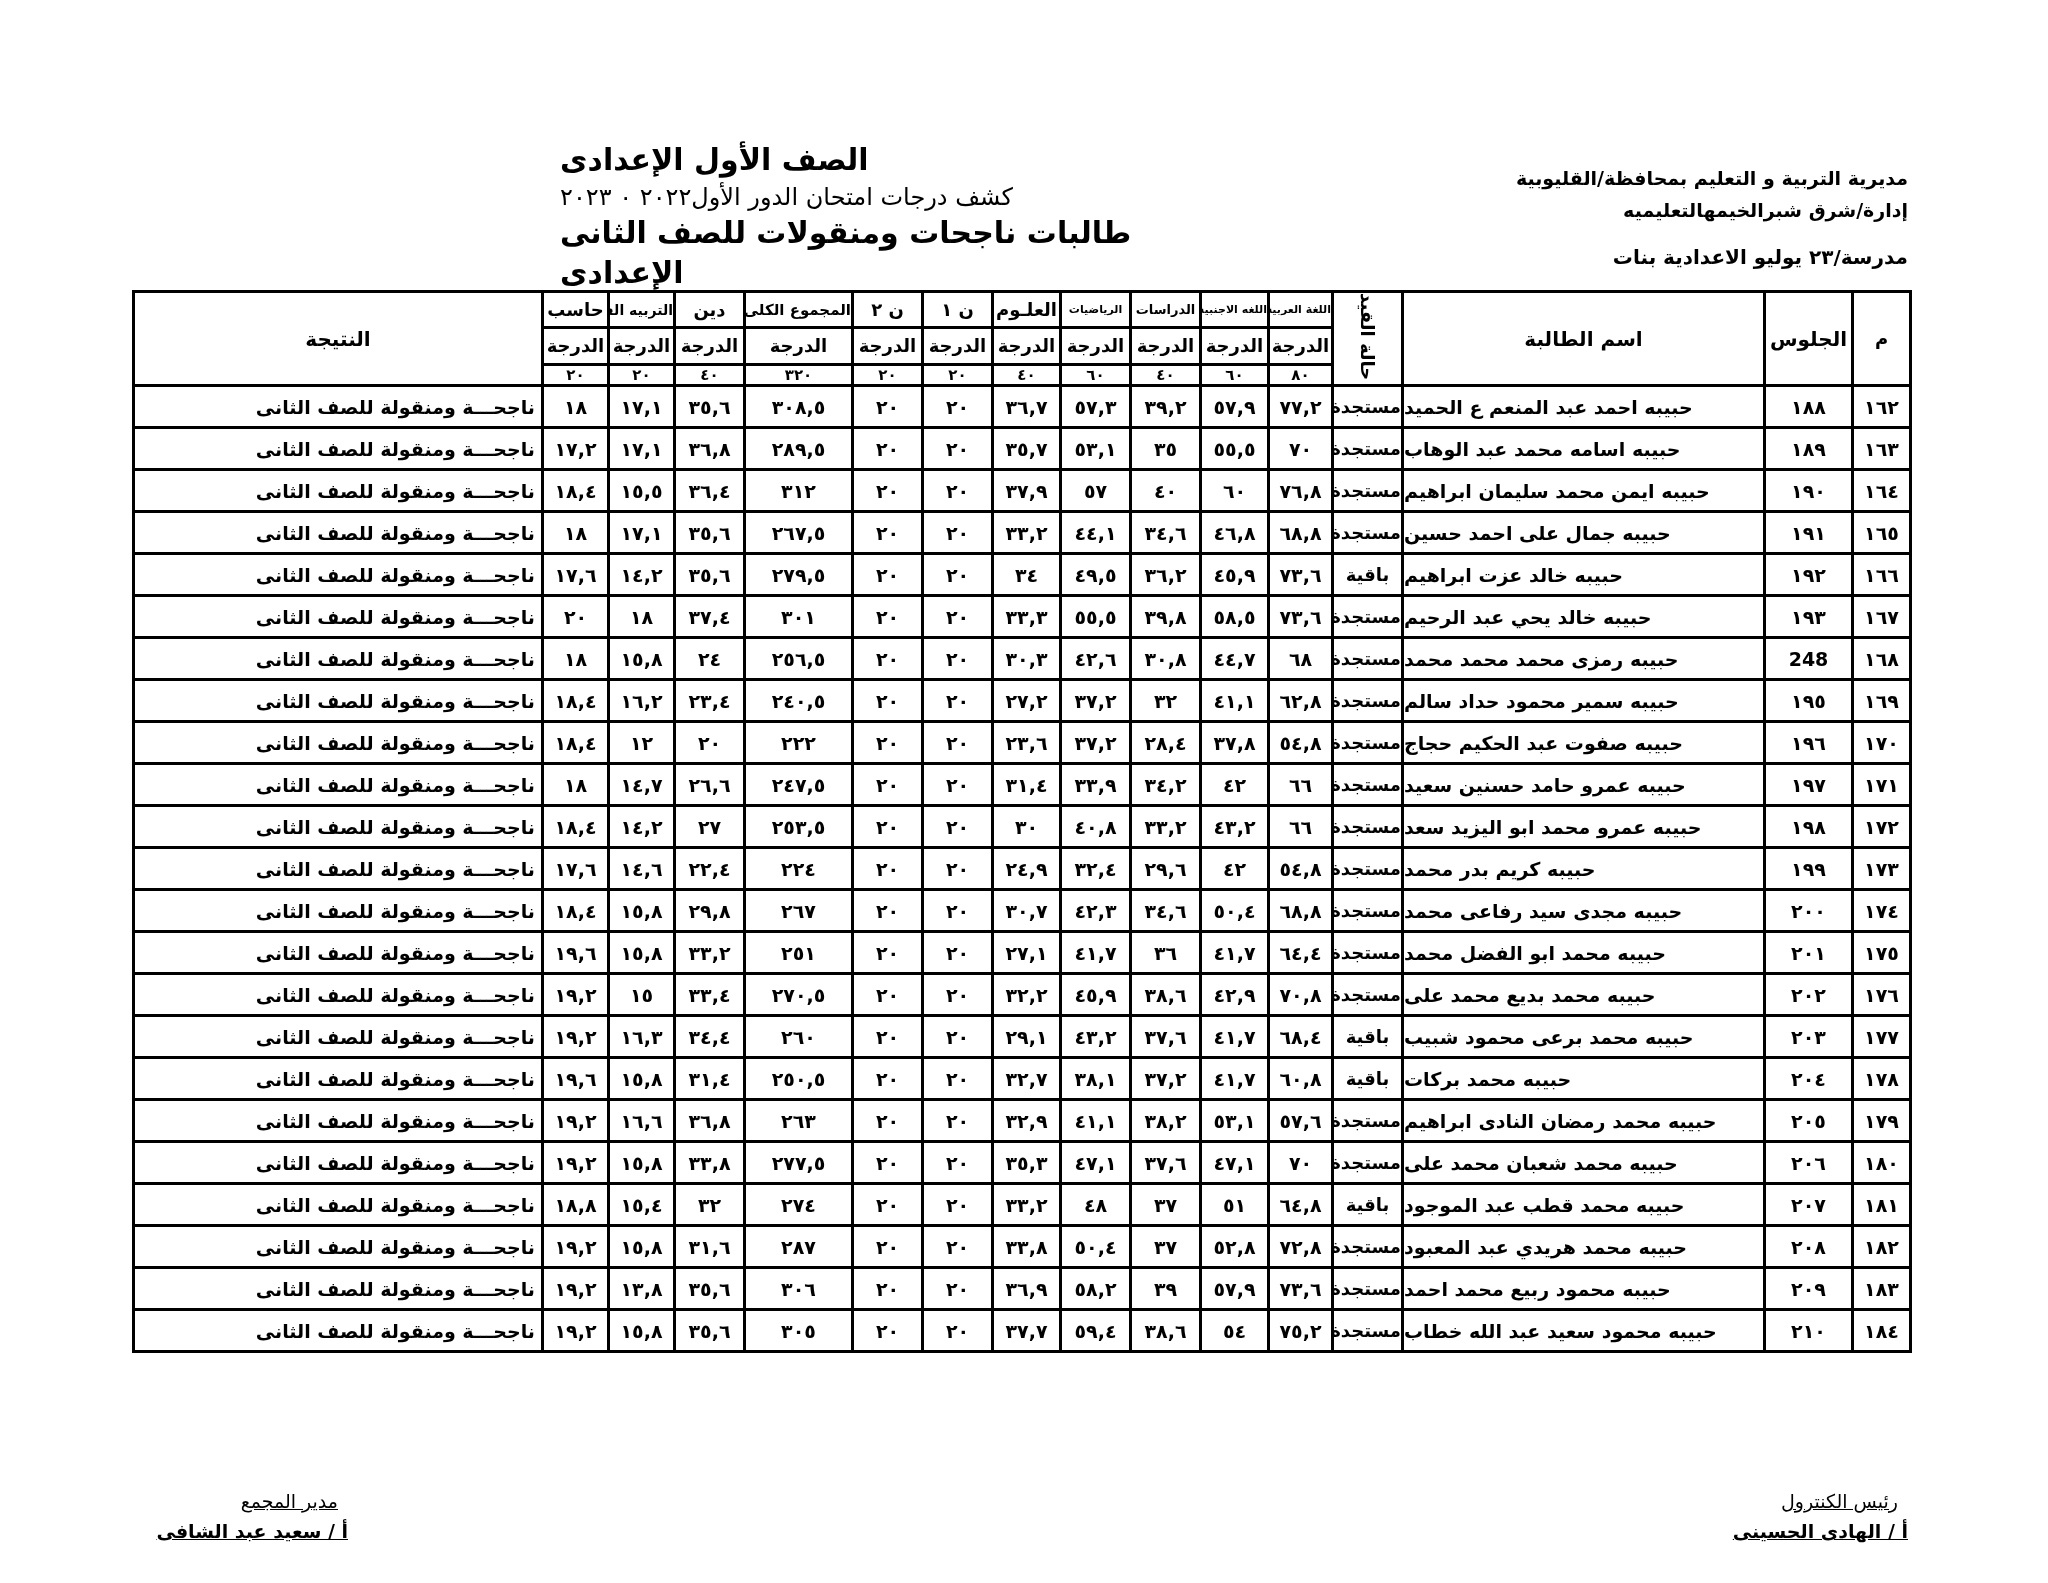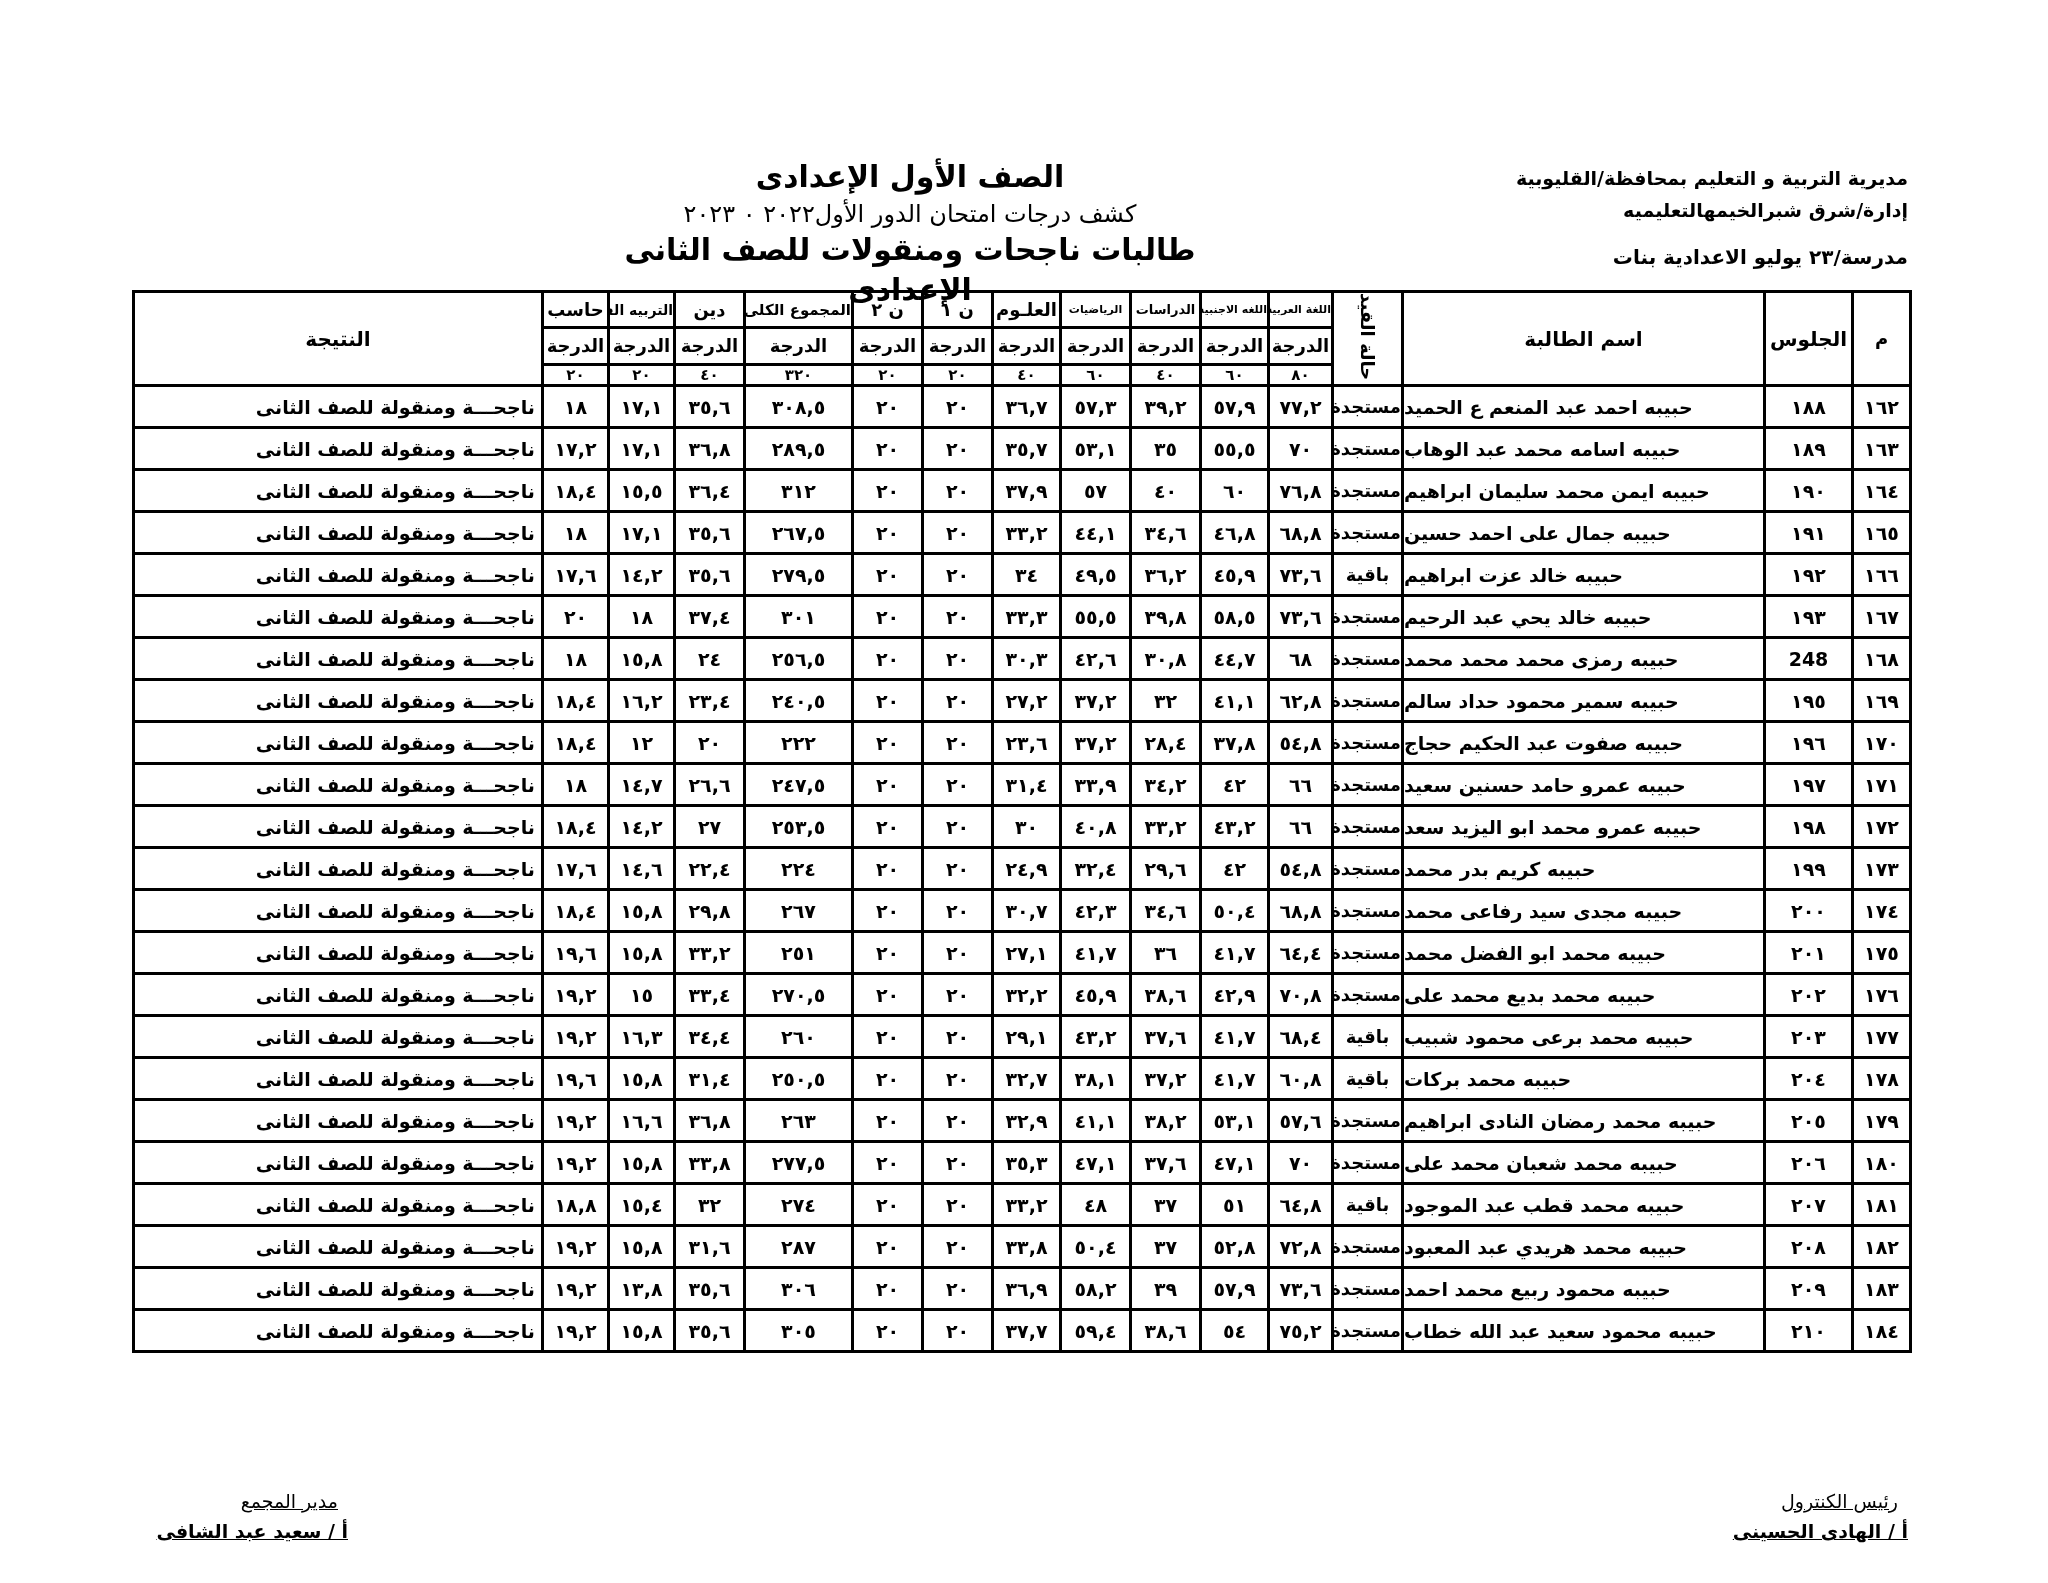--- a/index.html
+++ b/index.html
@@ -7,22 +7,22 @@
     width: 2048px; height: 1583px; position: relative; overflow: hidden;
     font-family: "DejaVu Sans", "Liberation Sans", sans-serif;
     color: #000;
   }
   .hdr-left {
     position: absolute; right: 140px; top: 162px; width: 520px;
     direction: rtl; text-align: right; font-weight: bold; font-size: 19px; line-height: 32px;
   }
   .hdr-left .school { margin-top: 15px; font-size: 20px; }
   .hdr-center {
-    position: absolute; left: 560px; top: 156px; width: 700px;
-    direction: rtl; text-align: center; font-weight: bold;
+    position: absolute; left: 560px; top: 139px; width: 700px;
+    direction: rtl; text-align: left; font-weight: bold;
   }
   .hdr-center .t1 { font-size: 30px; line-height: 42px; }
   .hdr-center .t2 { font-size: 24px; line-height: 32px; font-weight: normal; }
   .hdr-center .t3 { font-size: 30px; line-height: 40px; }
 
   table.grades {
     position: absolute; left: 132px; top: 290px; width: 1780px;
     border-collapse: collapse; direction: rtl; table-layout: fixed;
     border: 3px solid #000;
   }

